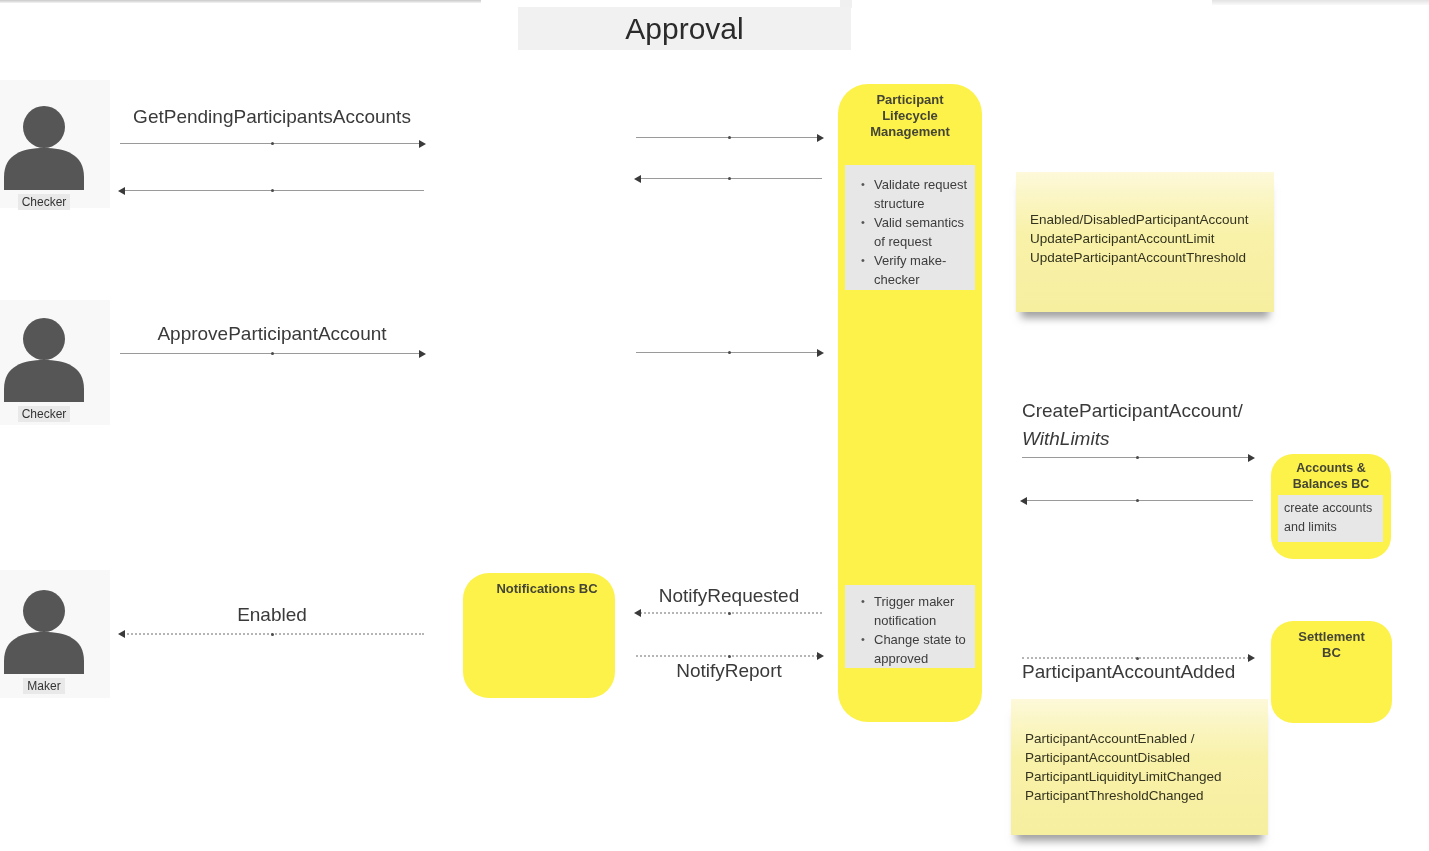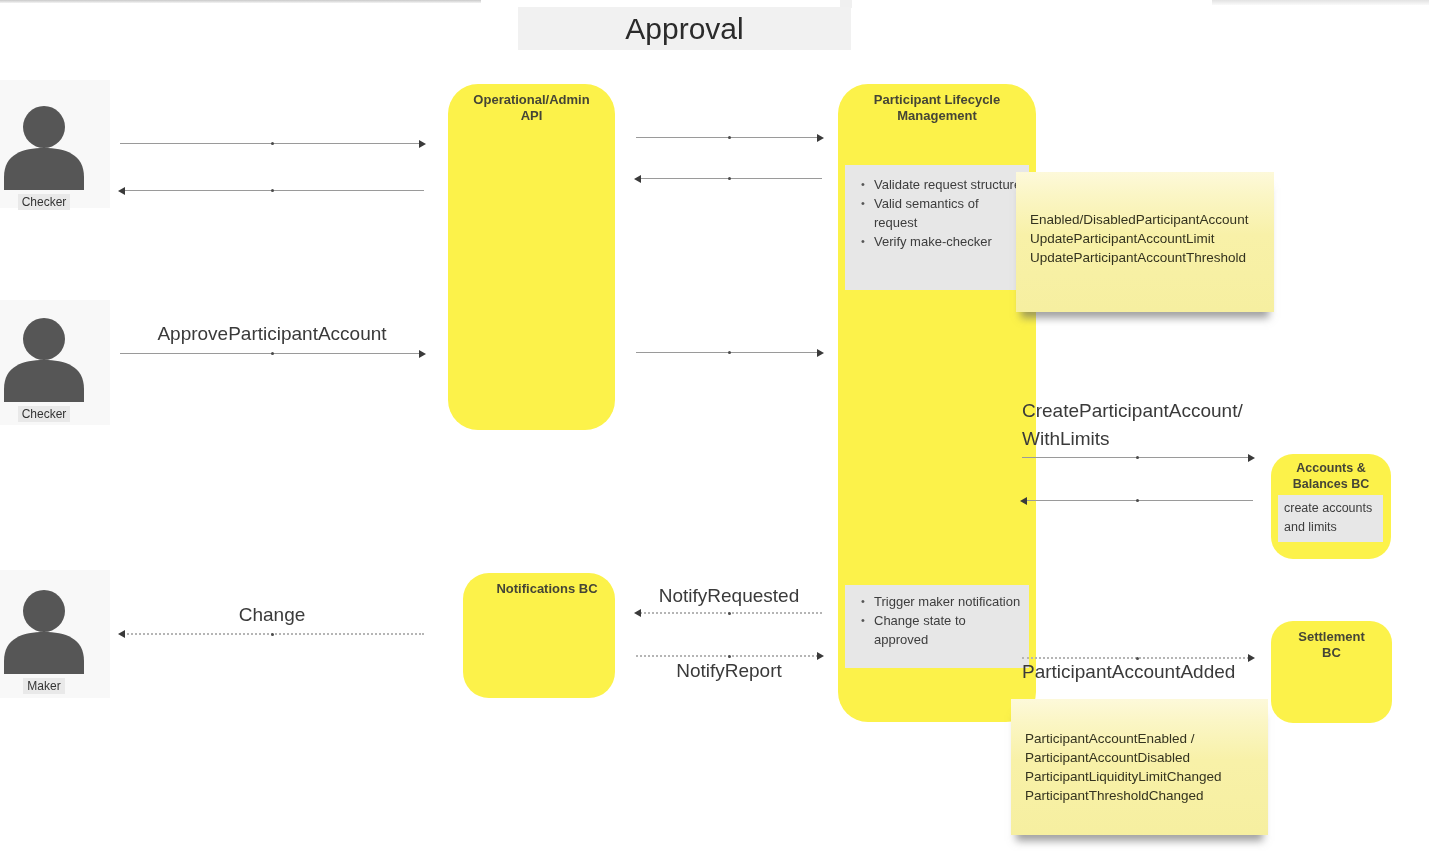--- a/index.html
+++ b/index.html
@@ -107,25 +107,22 @@
   </div>
 
   <div class="actor" style="top:590px;">
     <svg width="86" height="84" viewBox="0 0 86 84">
       <circle cx="43" cy="21" r="21" fill="#565656"></circle>
       <path d="M3,84 L3,71 C3,48 22,42 43,42 C64,42 83,48 83,71 L83,84 Z" fill="#565656"></path>
     </svg>
     <span class="actor-label">Maker</span>
   </div>
 
-  <div class="node" style="left:448px;top:84px;width:167px;height:346px;border-radius:30px;">
-    <div class="node-title">Operational/Admin API</div>
-  </div>
 
-  <div class="node" style="left:838px;top:84px;width:198px;height:638px;border-radius:30px;">
+  <div class="node" style="left:838px;top:84px;width:144px;height:638px;border-radius:30px;">
     <div class="node-title">Participant Lifecycle Management</div>
     <div class="panel" style="top:81px;height:125px;">
       <ul class="panel-list" style="padding-top:10px;">
         <li><span>Validate request structure</span></li>
         <li><span>Valid semantics of request</span></li>
         <li><span>Verify make-checker</span></li>
       </ul>
     </div>
     <div class="panel" style="top:501px;height:83px;">
       <ul class="panel-list" style="padding-top:7px;">
@@ -160,41 +157,42 @@
 
   <div class="sticky" style="left:1011px;top:699px;width:257px;height:136px;">
     <div class="lines" style="padding-top:30px;">
       <div class="sticky-line">ParticipantAccountEnabled /</div>
       <div class="sticky-line">ParticipantAccountDisabled</div>
       <div class="sticky-line">ParticipantLiquidityLimitChanged</div>
       <div class="sticky-line">ParticipantThresholdChanged</div>
     </div>
   </div>
 
+  <div class="msg-label center" style="left:120px;width:304px;top:106px;">GetPendingParticipantsAccounts</div>
   <div class="arr right" style="left:120px;top:143px;width:304px;"></div>
 
   <div class="arr left" style="left:120px;top:190px;width:304px;"></div>
 
   <div class="msg-label center" style="left:120px;width:304px;top:323px;">ApproveParticipantAccount</div>
   <div class="arr right" style="left:120px;top:353px;width:304px;"></div>
 
-  <div class="msg-label center" style="left:120px;width:304px;top:604px;">Change</div>
+  <div class="msg-label center" style="left:120px;width:304px;top:604px;">Enabled</div>
   <div class="arr dotted left" style="left:120px;top:633px;width:304px;"></div>
 
   <div class="arr right" style="left:636px;top:137px;width:186px;"></div>
   <div class="arr left" style="left:636px;top:178px;width:186px;"></div>
   <div class="arr right" style="left:636px;top:352px;width:186px;"></div>
 
   <div class="msg-label center" style="left:636px;width:186px;top:585px;">NotifyRequested</div>
   <div class="arr dotted left" style="left:636px;top:612px;width:186px;"></div>
 
   <div class="arr dotted right" style="left:636px;top:655px;width:186px;"></div>
   <div class="msg-label center" style="left:636px;width:186px;top:660px;">NotifyReport</div>
 
   <div class="msg-label" style="left:1022px;top:400px;">CreateParticipantAccount/</div>
-  <div class="msg-label" style="left:1022px;top:428px;">WithLimits</div>
+  <div class="msg-label" style="left:1022px;top:428px;font-style:italic;">WithLimits</div>
   <div class="arr right" style="left:1022px;top:457px;width:231px;"></div>
   <div class="arr left" style="left:1022px;top:500px;width:231px;"></div>
 
   <div class="arr dotted right" style="left:1022px;top:657px;width:231px;"></div>
   <div class="msg-label" style="left:1022px;top:661px;">ParticipantAccountAdded</div>
 
 </div>
 
 </body></html>

